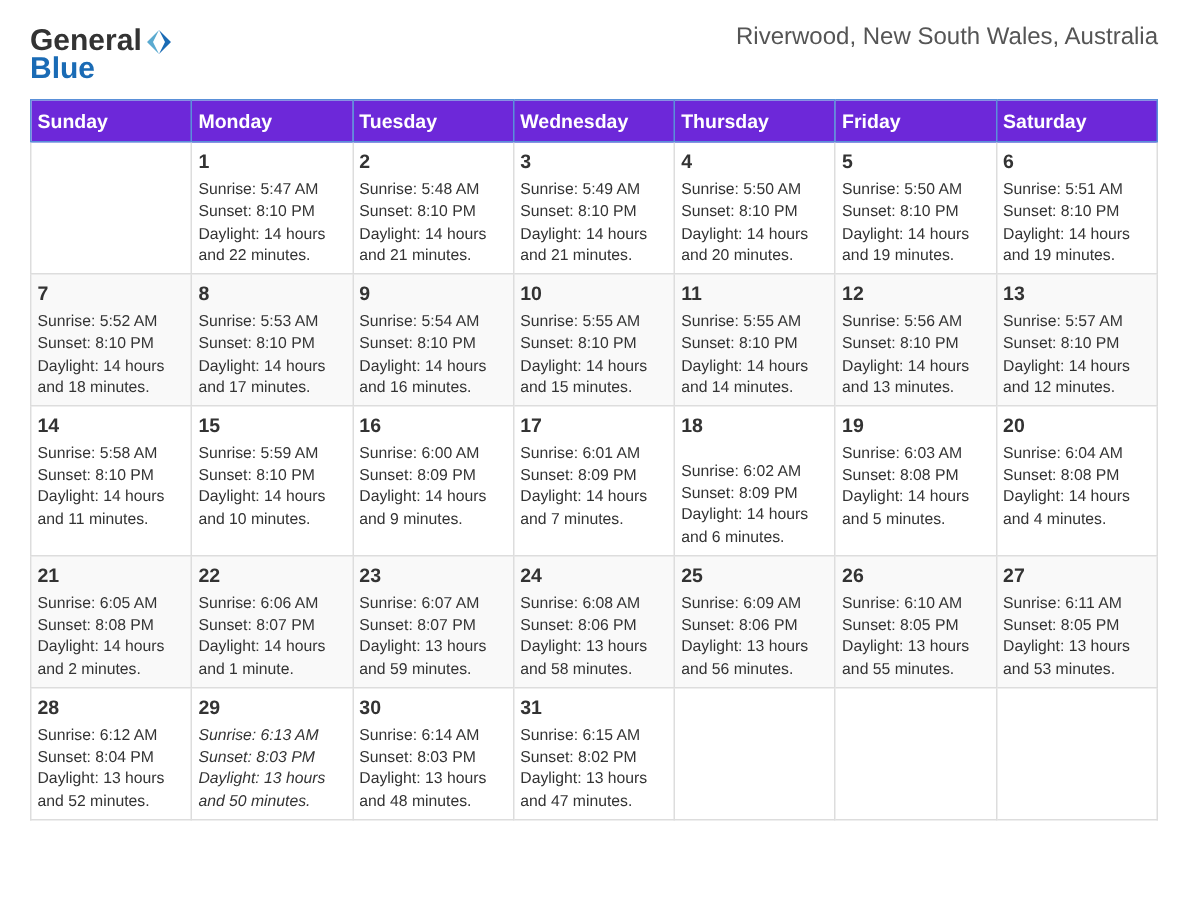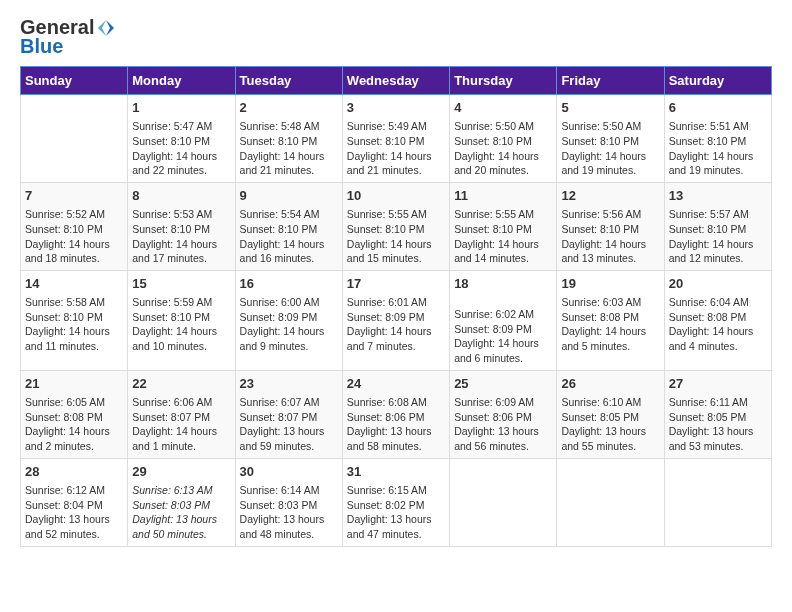--- a/index.html
+++ b/index.html
@@ -32,21 +32,21 @@
     .location {
       font-size: 16px;
       color: #555;
     }
     table {
       width: 100%;
       border-collapse: collapse;
       font-size: 11px;
     }
     thead tr {
-      background-color: #4c1d95;
+      background-color: #6d28d9;
       color: #fff;
     }
     thead th {
       padding: 6px 4px;
       text-align: left;
       font-size: 13px;
       font-weight: bold;
       border: 1px solid #5a90d9;
     }
     tbody tr {
@@ -85,20 +85,21 @@
     <div style="display:flex;align-items:center;">
       <span style="font-size:20px;font-weight:bold;color:#333;">General</span>
       <svg width="20" height="20" viewBox="0 0 20 20" style="margin: 0 2px;">
         <path d="M10 2 L18 10 L10 18 L14 10 Z" fill="#1a6bb5"></path>
         <path d="M10 2 L2 10 L10 18 L6 10 Z" fill="#5aaad0"></path>
       </svg>
     </div>
     <span style="font-size:20px;font-weight:bold;color:#1a6bb5;margin-top:-4px;">Blue</span>
   </div>
   <div class="title-area">
+    <div class="location">Riverwood, New South Wales, Australia</div>
   </div>
 </div>
 
 <table>
   <thead>
     <tr>
     <th>Sunday</th>
         <th>Monday</th>
         <th>Tuesday</th>
         <th>Wednesday</th>

